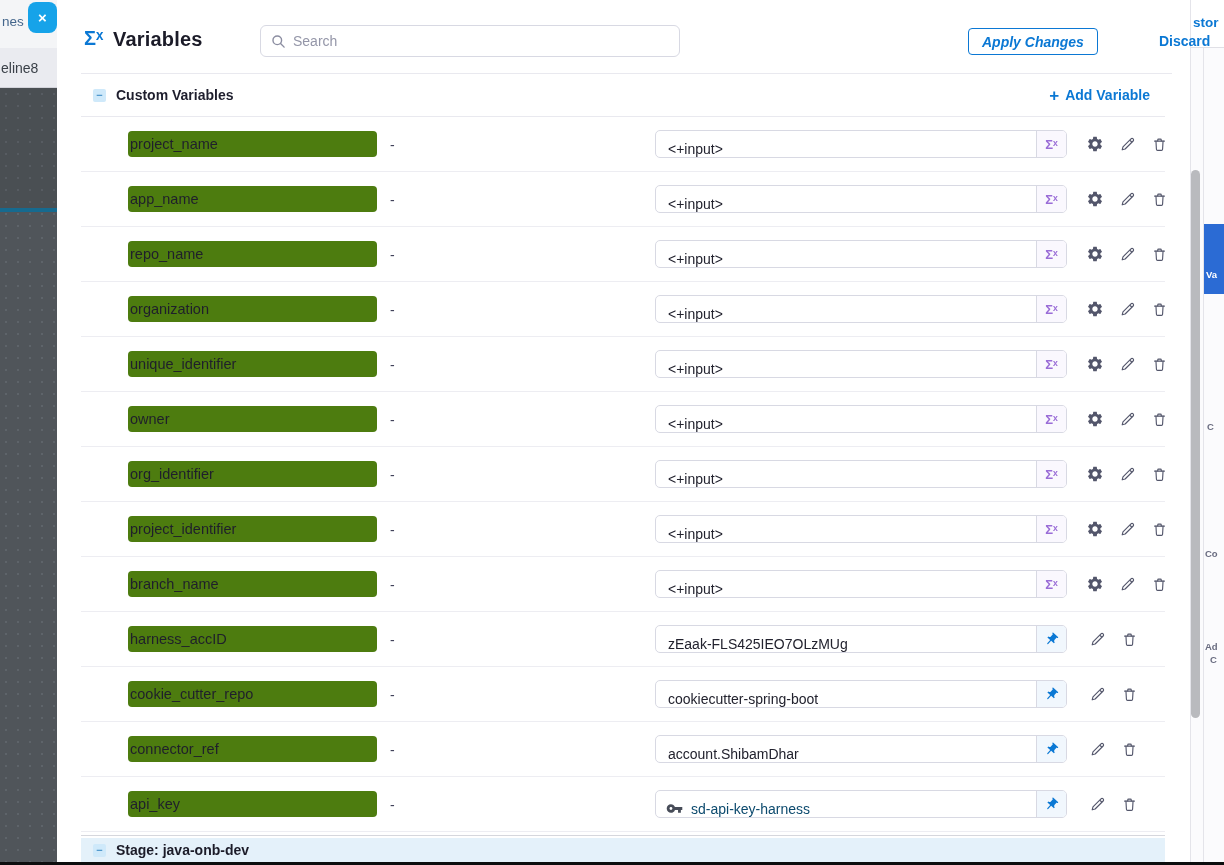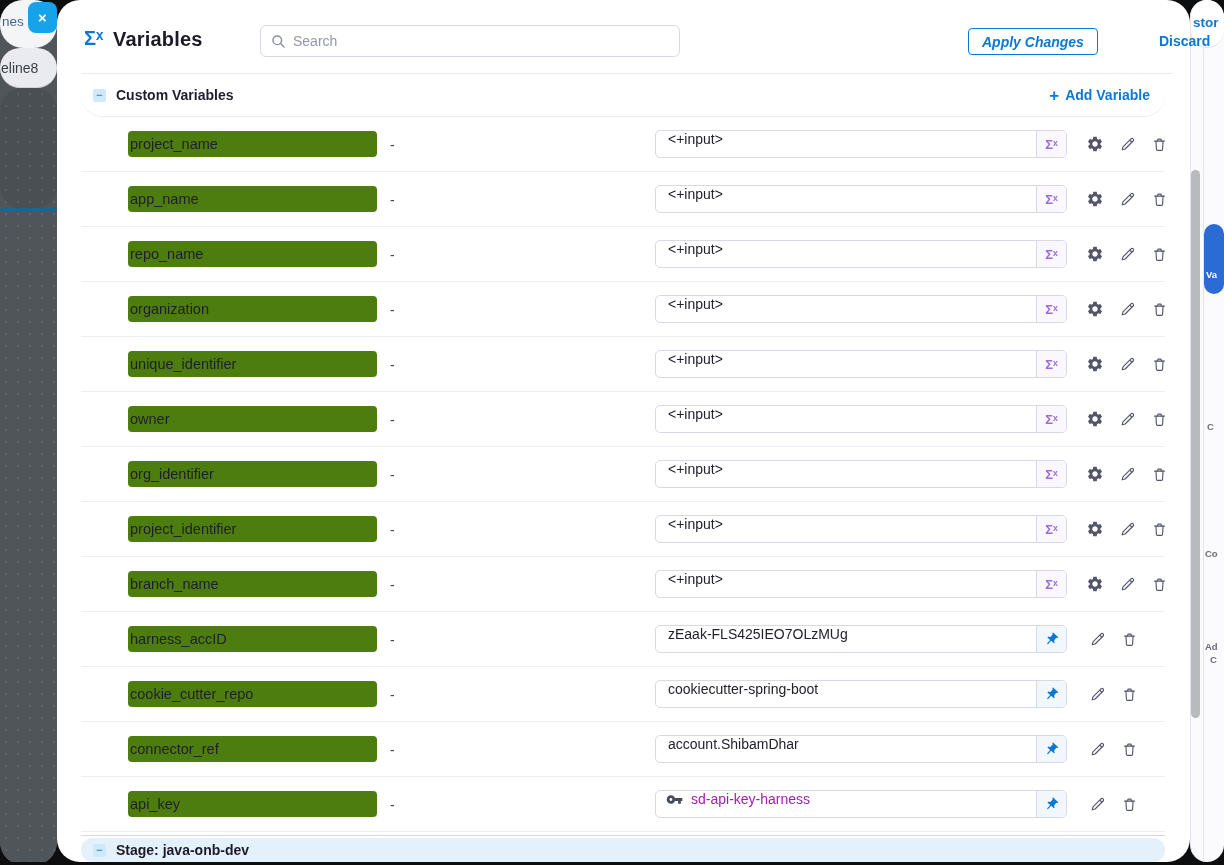--- a/index.html
+++ b/index.html
@@ -1,18 +1,18 @@
 <!DOCTYPE html>
 <html><head>
 <meta charset="utf-8">
 <style>
   * { margin:0; padding:0; box-sizing:border-box; }
   html,body { width:1224px; height:865px; overflow:hidden; background:#0d0e10;
     font-family:"Liberation Sans","DejaVu Sans",sans-serif; }
-  .abs { position:absolute;border-radius:23px; }
+  .abs { position:absolute; }
 
   
   .ul-left { left:0; top:0; width:57px; height:865px; background:#50555a; }
   .ul-topbar { left:0; top:0; width:57px; height:48px; background:#f4f5f7; }
   .ul-crumb { left:2px; top:14px; font-size:13.5px; color:#44668c; }
   .ul-close { left:28px; top:2px; width:29px; height:31px; background:#16a3e9;
     border-radius:8px; color:#fff; font-size:15px; font-weight:700;
     display:flex; align-items:center; justify-content:center; cursor:pointer; }
   .ul-tab { left:0; top:48px; width:57px; height:40px; background:#eaebf0;
     border-bottom:1px solid #d2d3da; color:#3a4048; font-size:14px;
@@ -66,24 +66,24 @@
   .add-var .plus { font-size:17px; font-weight:700; line-height:1; }
 
   .rows { left:24px; top:117px; width:1084px; }
   .var-row { position:relative; height:55px; border-bottom:1px solid #ededf2; }
   .var-pill { position:absolute; left:47px; top:14px; width:249px; height:26px;
     background:#4d7c0f; border-radius:4px; font-size:14.5px; color:#1f1f2b;
     line-height:26px; padding-left:2px; white-space:nowrap; overflow:hidden; }
   .var-type { position:absolute; left:309px; top:15px; line-height:26px; color:#41435a; font-size:14px; }
   .var-input { position:absolute; left:574px; top:13px; width:412px; height:28px;
     border:1px solid #d8d9e3; border-radius:5px; background:#fff;
-    display:flex; align-items:flex-start; cursor:text; }
+    display:flex; align-items:flex-end; cursor:text; }
   .var-value { font-size:14px; color:#22222e; margin-left:12px; flex:1;
     white-space:nowrap; overflow:hidden; }
-  .var-input.secret .var-value { color:#a21caf; margin-left:8px; }
+  .var-input.secret .var-value { color:#0c4a6e; margin-left:8px; }
   .var-input .key-wrap { margin-left:10px; display:inline-flex; flex:none; }
   .var-adorn { width:30px; height:26px; border-left:1px solid #d8d9e3;
     border-radius:0 4px 4px 0; display:flex; align-items:center; justify-content:center;
     flex:none; cursor:pointer; }
   .var-adorn.sigma { background:#faf8fe; color:#9a6dd7; font-size:13px; font-weight:600; }
   .var-adorn.pin { background:#f1f7fd; }
   .var-icons { position:absolute; left:1005px; top:18px; display:flex; gap:14px; }
   .var-icons.two { left:1007px; }
   .row-icon { width:18px; height:18px; display:inline-flex; align-items:center;
     justify-content:center; cursor:pointer; }

